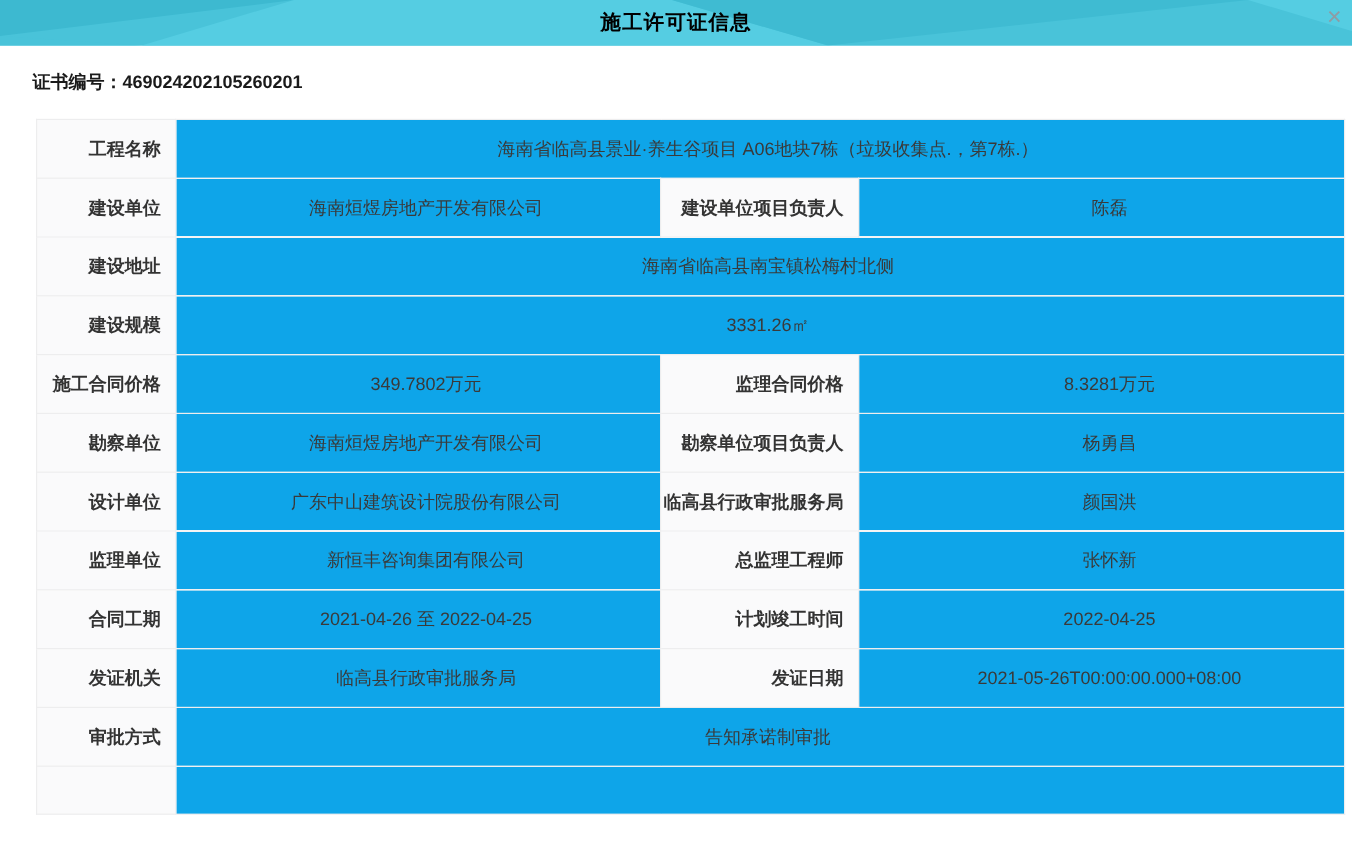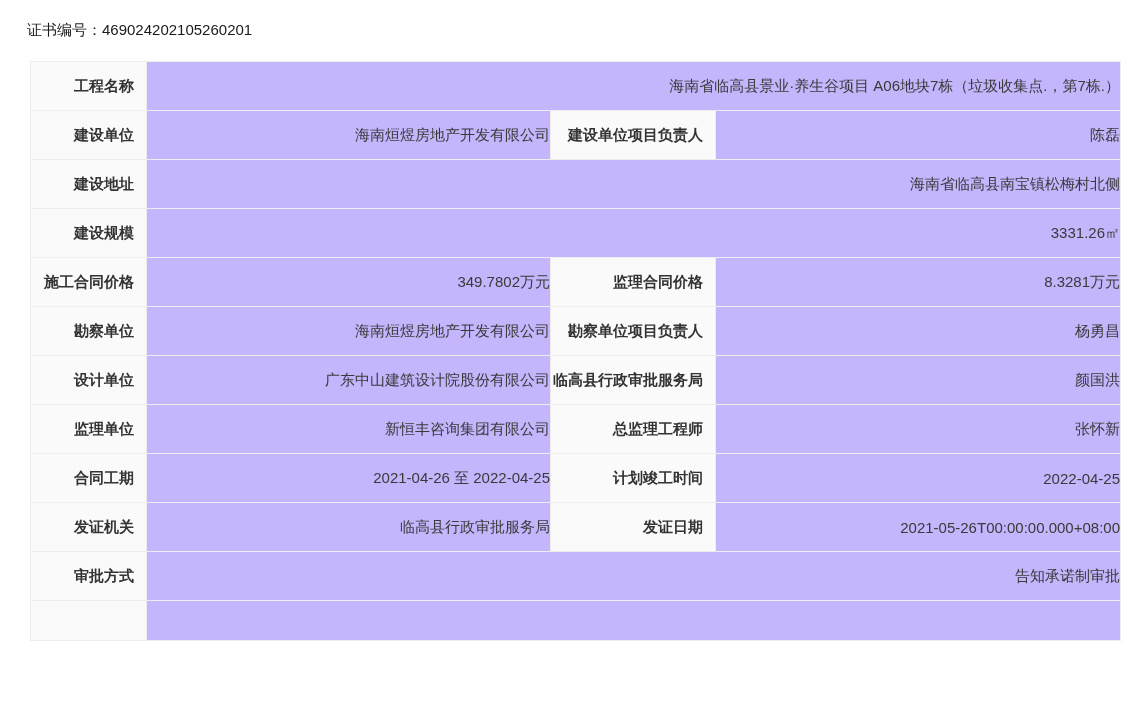--- a/index.html
+++ b/index.html
@@ -38,21 +38,21 @@
     color: #8f9ba3;
     cursor: pointer;
     z-index: 5;
   }
 
   
   .cert-line {
     margin: 21px 2px 0 27px;
     height: 19px;
     font-size: 15px;
-    font-weight: normal;
+    font-weight: bold;
     color: #1a1a1a;
   }
 
   
   .watermark {
     position: absolute;
     left: 406px; top: 316px;
     font-size: 40px;
     font-weight: bold;
     color: rgba(224, 228, 233, 0.45);
@@ -80,33 +80,45 @@
   }
   .info-table td.lbl {
     background: #fafafb;
     font-weight: bold;
     text-align: right;
     padding-right: 12px;
     color: #333;
     margin-left: 36px;
   }
   .info-table td.val {
-    background: #c4b5fd;
-    text-align: right;
+    background: #0ea5e9;
+    text-align: center;
     padding-left: 13px;
     font-weight: normal;
     color: #3a3a3a;
   }
   .info-table tr.stub td { height: 40px; }
 </style>
 </head>
 <body>
 
 <div class="modal">
 
+  <div class="modal-header">
+    <svg width="1127" height="38" viewBox="0 0 1127 38">
+      <rect x="0" y="0" width="1127" height="38" fill="#49c3d9"></rect>
+      <polygon points="0,0 245,0 0,30" fill="#3db9d0"></polygon>
+      <polygon points="245,0 560,0 690,38 118,38" fill="#55cde2"></polygon>
+      <polygon points="560,0 1040,0 690,38" fill="#3fbbd2"></polygon>
+      <polygon points="1040,0 1127,0 1127,26" fill="#55cde2"></polygon>
+      <polygon points="0,30 118,38 0,38" fill="#49c3d9"></polygon>
+    </svg>
+    <div class="modal-title">施工许可证信息</div>
+    <div class="close-btn">×</div>
+  </div>
 
   <div class="cert-line">证书编号：469024202105260201</div>
 
 
   <table class="info-table">
     <colgroup>
       <col style="width:116px">
         <col style="width:404px">
         <col style="width:165px">
         <col style="width:405px">

